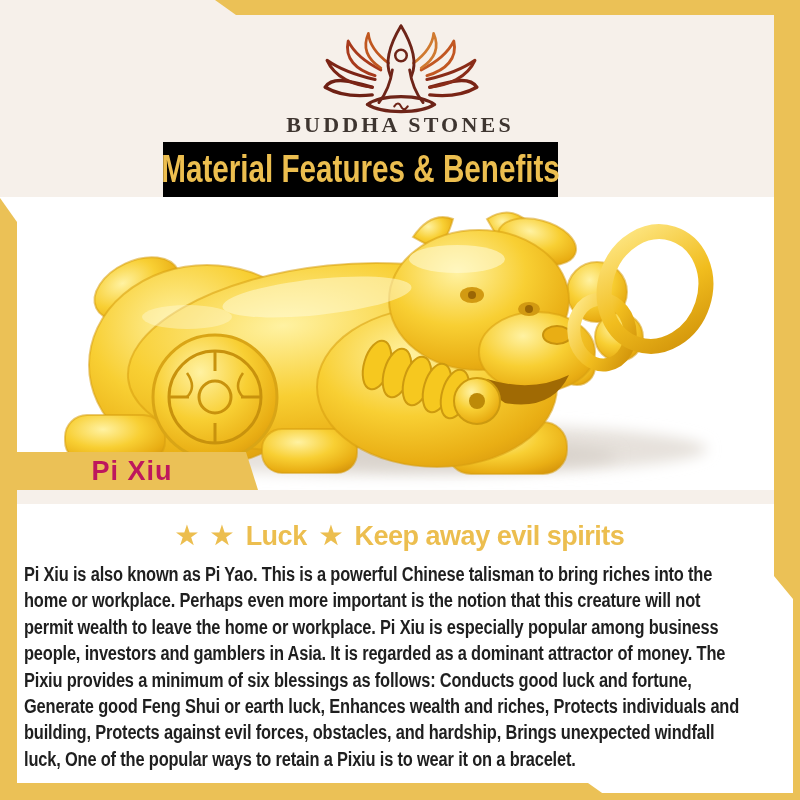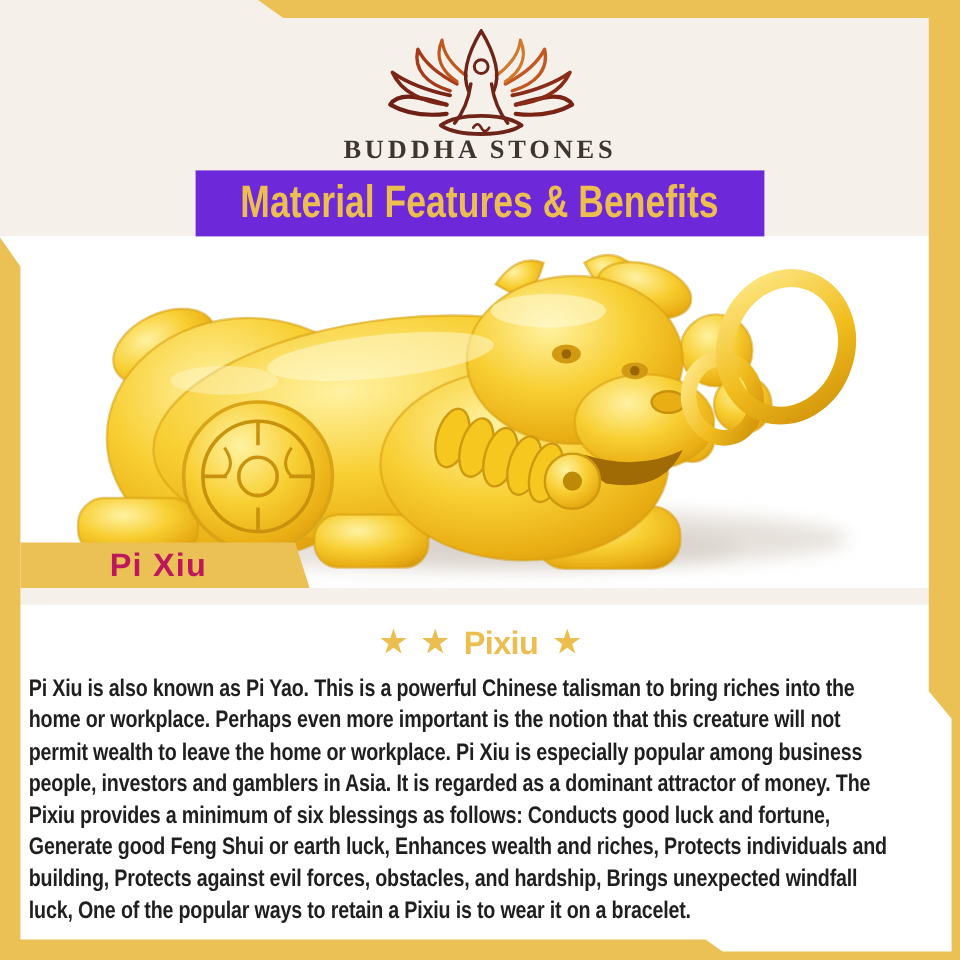--- a/index.html
+++ b/index.html
@@ -8,21 +8,21 @@
   .abs{position:absolute;}
 
   
   #header-panel{left:0;top:0;width:800px;height:197px;background:#F6F0EA;z-index:1;}
   #logo-svg{left:315px;top:20px;width:172px;height:96px;z-index:2;}
   #brand-name{left:0;top:112px;width:800px;text-align:center;z-index:2;
       font-family:"Liberation Serif",serif;font-size:22px;font-weight:600;
       letter-spacing:3.2px;color:#3E3530;}
 
   
-  #section-title-banner{left:163px;top:142px;width:474px;height:55px;background:#6d28d9;
+  #section-title-banner{left:163px;top:142px;width:395px;height:55px;background:#000000;
       z-index:3;display:flex;align-items:center;justify-content:center;}
   #section-title-banner span{display:inline-block;transform:scaleX(.78);transform-origin:50% 50%;
       font-size:38px;font-weight:700;color:#ECBE4F;white-space:nowrap;}
 
   
   #photo-area{left:0;top:197px;width:800px;height:293px;background:#ffffff;z-index:1;}
   #product-photo{left:17px;top:197px;width:757px;height:294px;z-index:2;}
 
   
   #cream-strip{left:0;top:490px;width:800px;height:14px;background:#F6F0EA;z-index:3;}
@@ -169,22 +169,23 @@
     <polygon points="598,793 800,793 800,800 598,800"></polygon>
     <polygon points="17,452 246,452 258,490 17,490"></polygon>
   </g>
 </svg>
 
 <div class="abs" id="product-label">Pi Xiu</div>
 
 <div class="abs" id="benefits-headline">
   <span class="star">★</span>
   <span class="star">★</span>
-  <span>Pixiu</span>
+  <span>Luck</span>
   <span class="star">★</span>
+  <span>Keep away evil spirits</span>
 </div>
 
 <div class="abs" id="description">
   <div class="desc-line">Pi Xiu is also known as Pi Yao. This is a powerful Chinese talisman to bring riches into the</div>
   <div class="desc-line">home or workplace. Perhaps even more important is the notion that this creature will not</div>
   <div class="desc-line">permit wealth to leave the home or workplace. Pi Xiu is especially popular among business</div>
   <div class="desc-line">people, investors and gamblers in Asia. It is regarded as a dominant attractor of money. The</div>
   <div class="desc-line">Pixiu provides a minimum of six blessings as follows: Conducts good luck and fortune,</div>
   <div class="desc-line">Generate good Feng Shui or earth luck, Enhances wealth and riches, Protects individuals and</div>
   <div class="desc-line">building, Protects against evil forces, obstacles, and hardship, Brings unexpected windfall</div>

